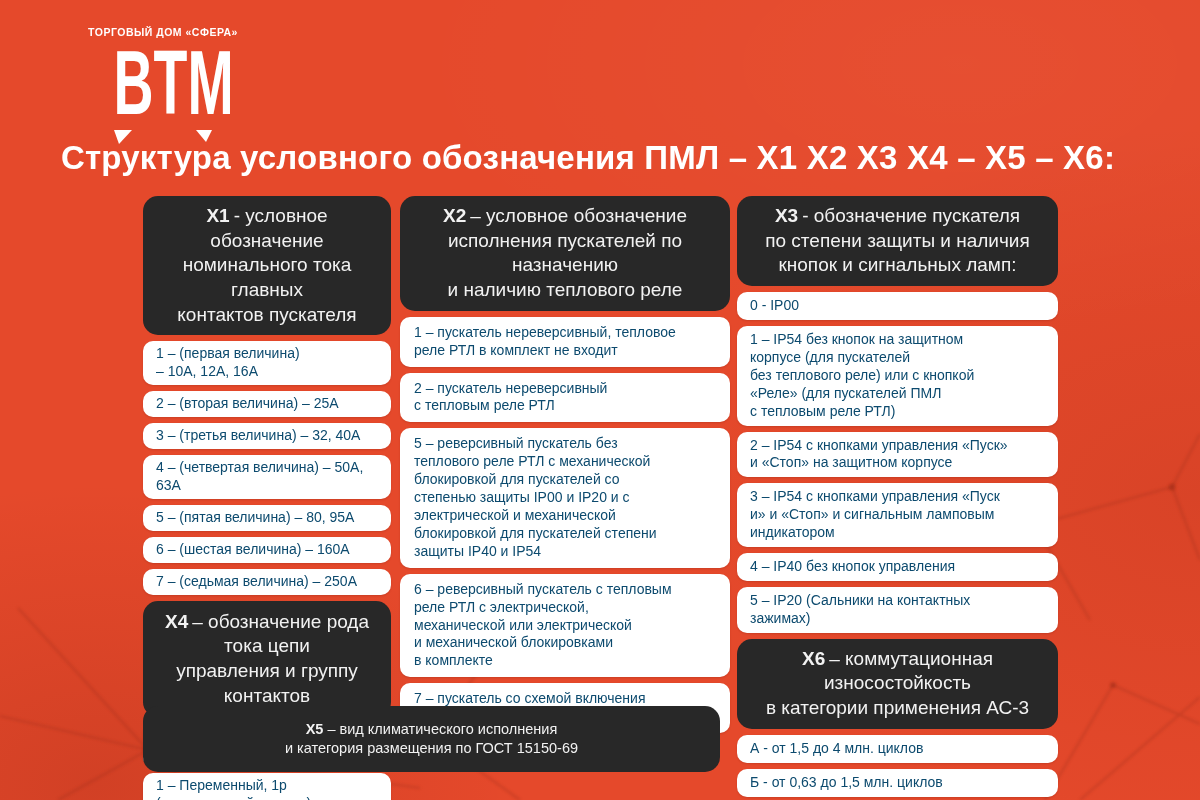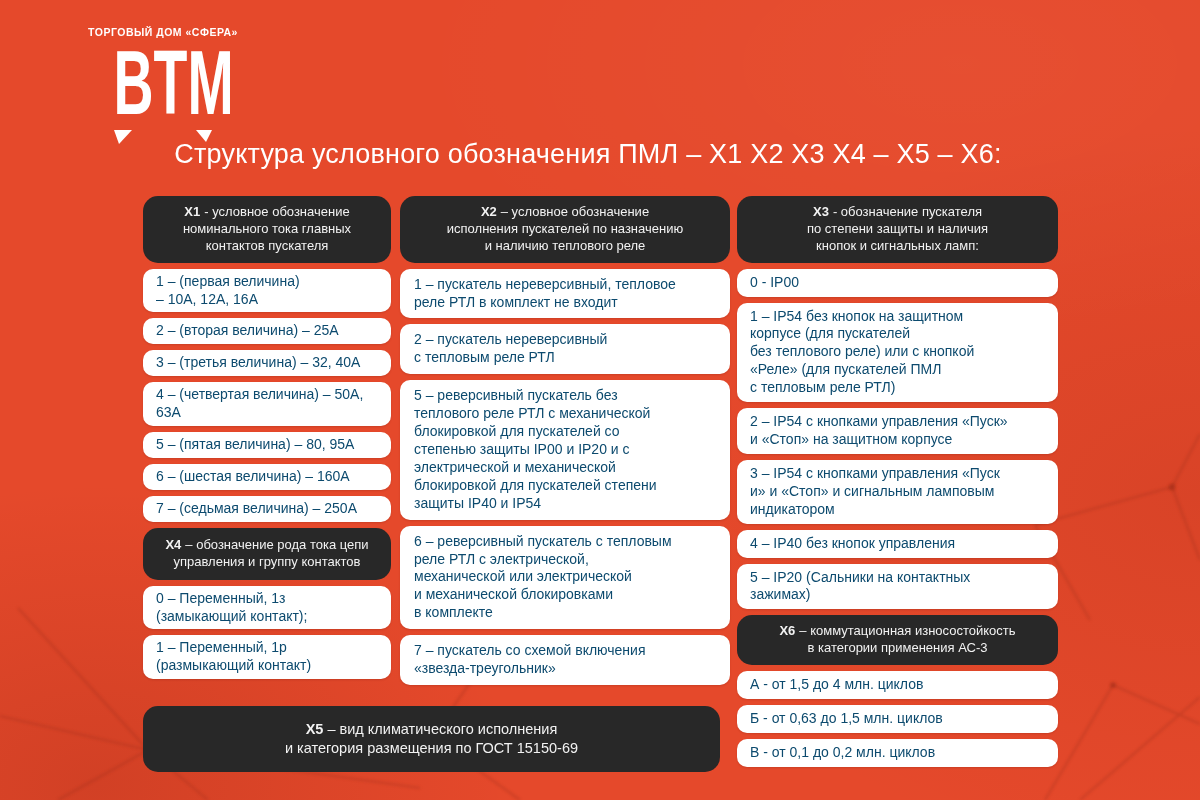--- a/index.html
+++ b/index.html
@@ -14,30 +14,30 @@
   }
   .mesh{position:absolute;left:0;top:0;}
   
   .logo{position:absolute;left:60px;top:26px;width:150px;text-align:center;color:#fff;margin-left:28px;}
   .logo-tagline{font-size:10.5px;font-weight:bold;letter-spacing:0.5px;white-space:nowrap;}
   .logo-word{font-size:84px;font-weight:bold;line-height:0.92;margin-top:4px;
     transform:scale(0.66,1.08);transform-origin:center top;}
   .logo-accents{position:absolute;left:0;top:0;}
   
   .title{position:absolute;left:0;top:139px;width:1176px;text-align:center;
-    color:#fff;font-size:27px;font-weight:normal;letter-spacing:0.2px;}
+    color:#fff;font-size:33px;font-weight:bold;letter-spacing:0.2px;}
   
   .col{position:absolute;display:flex;flex-direction:column;gap:6px;}
   .col1{left:143px;top:196px;width:248px;}
   .col2{left:400px;top:196px;width:330px;}
   .col3{left:737px;top:196px;width:321px;}
   .card{border-radius:10px;box-sizing:border-box;}
   .card span{white-space:pre-line;}
   .dark{background:#282828;color:#F2F2F2;border-radius:15px;text-align:center;
-    padding:8px 12px;font-size:13px;line-height:1.3;}
+    padding:8px 12px;font-size:19px;line-height:1.3;}
   .dark .code{font-weight:bold;margin-right:4px;}
   .white{background:#FFFFFF;color:#0c4a6e;font-size:14px;line-height:1.28;
     box-shadow:0 1px 2px rgba(90,15,5,0.18);}
   .col1 .white{padding:4px 13px;}
   .col1 .dark.x4h{padding:9px 10px;}
   .col2 .white{padding:7px 14px;}
   .col3 .white{padding:5px 13px;}
   .col3 .dark.x6h{padding:8px 10px;}
   
   .x5{position:absolute;left:143px;top:706px;width:577px;min-height:66px;

